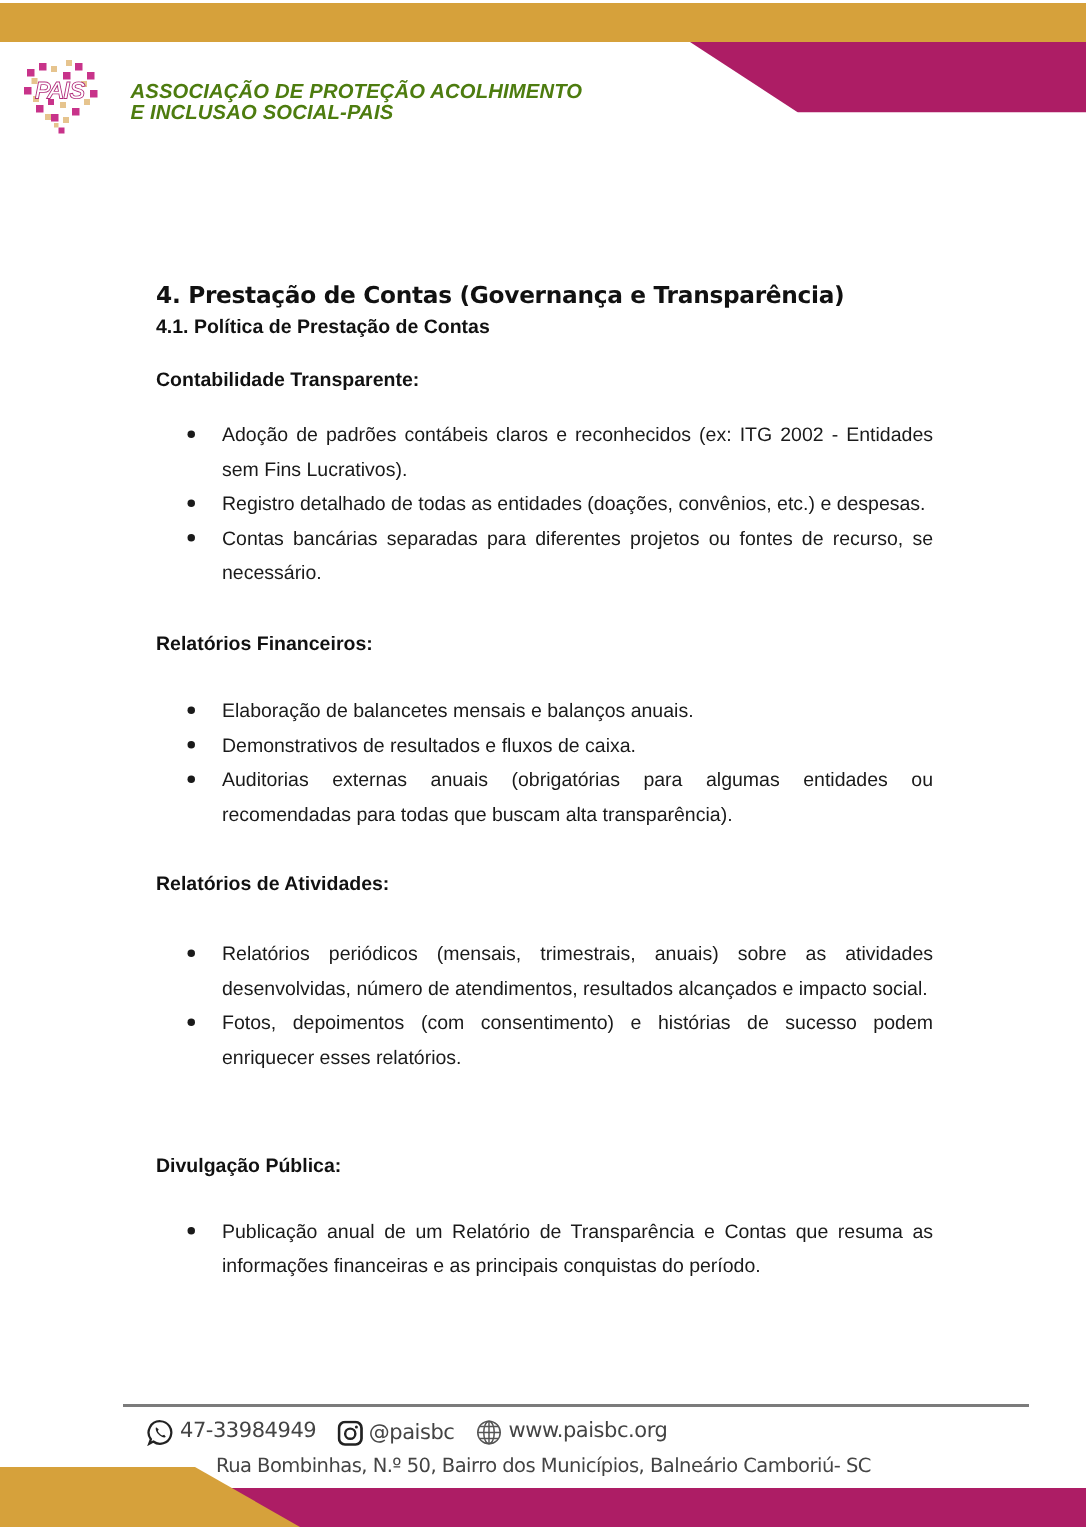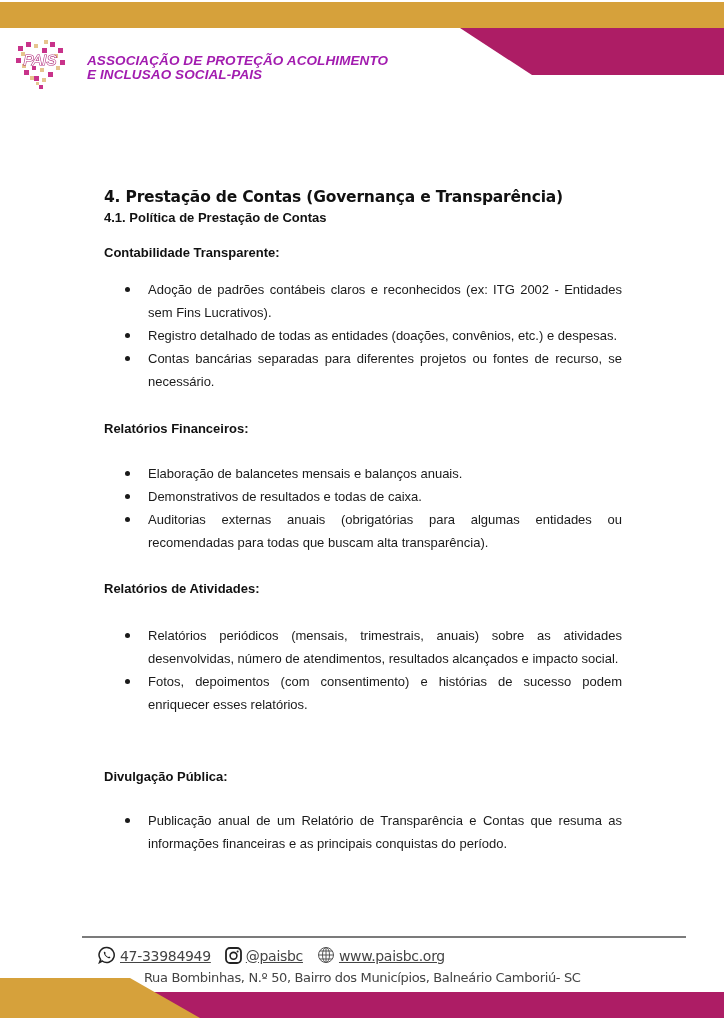--- a/index.html
+++ b/index.html
@@ -4,38 +4,38 @@
   <style>
     html, body { margin: 0; padding: 0; background: #ffffff; }
     body { width: 724px; height: 1024px; position: relative; overflow: hidden;
            font-family: "Liberation Sans", sans-serif; color: #111; }
 
     
     .hdr-gold { position: absolute; left: 0; top: 2px; width: 724px; height: 26px; background: #d6a13b; }
     .hdr-mag { position: absolute; left: 0; top: 28px; width: 724px; height: 47px; }
     .logo { position: absolute; left: 12px; top: 36px; width: 56px; height: 58px; }
     .org-name { position: absolute; left: 87px; top: 54px; font-weight: bold; font-style: italic;
-                font-size: 13.5px; line-height: 14px; color: #a21caf; letter-spacing: 0.1px; }
+                font-size: 13.5px; line-height: 14px; color: #4d7c0f; letter-spacing: 0.1px; }
     .org-name div { white-space: nowrap; }
     .title { position: absolute; left: 104px; top: 160px; font-family: "DejaVu Sans", sans-serif;
              font-weight: bold; font-size: 15.5px; color: #111; white-space: nowrap; letter-spacing: -0.2px; margin-top: 28px; }
     .subtitle { position: absolute; left: 104px; top: 210px; font-weight: bold; font-size: 13px; white-space: nowrap; }
     .sec-head { position: absolute; left: 104px; font-weight: bold; font-size: 13px; white-space: nowrap; }
     ul.blist { position: absolute; left: 104px; width: 518px; margin: 0; padding: 0; list-style: none; }
     ul.blist li { position: relative; padding-left: 44px; font-size: 13px; line-height: 23px;
                   text-align: justify; color: #1a1a1a; }
     ul.blist li .bullet { position: absolute; left: 21px; top: 9px; width: 5px; height: 5px;
                           border-radius: 50%; background: #1a1a1a; }
 
     
     .ftr-line { position: absolute; left: 82px; top: 936px; width: 604px; height: 2px; background: #7b7b7b; }
     .ftr-contacts { position: absolute; left: 98px; top: 944px; width: 590px; height: 22px;
                     display: flex; align-items: center; font-size: 14px; color: #444;
                     font-family: "DejaVu Sans", sans-serif; letter-spacing: -0.3px; }
-    .ftr-item { display: flex; align-items: flex-end; margin-right: 14px; white-space: nowrap; text-decoration: underline; }
+    .ftr-item { display: flex; align-items: flex-start; margin-right: 14px; white-space: nowrap; }
     .ftr-item svg { margin-right: 4px; }
     .ftr-address { position: absolute; left: 144px; top: 970px; font-size: 13px; color: #444;
                    font-family: "DejaVu Sans", sans-serif; letter-spacing: -0.35px; white-space: nowrap; }
     .ftr-shapes { position: absolute; left: 0; top: 976px; width: 724px; height: 44px; }
   </style>
 </head>
 <body>
 
 <div class="hdr-gold"></div>
 <svg class="hdr-mag" viewBox="0 0 724 47" preserveAspectRatio="none">
@@ -84,21 +84,21 @@
 <div class="sec-head" style="top:245px">Contabilidade Transparente:</div>
 <ul class="blist" style="top:278px">
   <li><span class="bullet"></span><span>Adoção de padrões contábeis claros e reconhecidos (ex: ITG 2002 - Entidades sem Fins Lucrativos).</span></li>
   <li><span class="bullet"></span><span>Registro detalhado de todas as entidades (doações, convênios, etc.) e despesas.</span></li>
   <li><span class="bullet"></span><span>Contas bancárias separadas para diferentes projetos ou fontes de recurso, se necessário.</span></li>
 </ul>
 
 <div class="sec-head" style="top:421px">Relatórios Financeiros:</div>
 <ul class="blist" style="top:462px">
   <li><span class="bullet"></span><span>Elaboração de balancetes mensais e balanços anuais.</span></li>
-  <li><span class="bullet"></span><span>Demonstrativos de resultados e todas de caixa.</span></li>
+  <li><span class="bullet"></span><span>Demonstrativos de resultados e fluxos de caixa.</span></li>
   <li><span class="bullet"></span><span>Auditorias externas anuais (obrigatórias para algumas entidades ou recomendadas para todas que buscam alta transparência).</span></li>
 </ul>
 
 <div class="sec-head" style="top:581px">Relatórios de Atividades:</div>
 <ul class="blist" style="top:624px">
   <li><span class="bullet"></span><span>Relatórios periódicos (mensais, trimestrais, anuais) sobre as atividades desenvolvidas, número de atendimentos, resultados alcançados e impacto social.</span></li>
   <li><span class="bullet"></span><span>Fotos, depoimentos (com consentimento) e histórias de sucesso podem enriquecer esses relatórios.</span></li>
 </ul>
 
 <div class="sec-head" style="top:769px">Divulgação Pública:</div>

